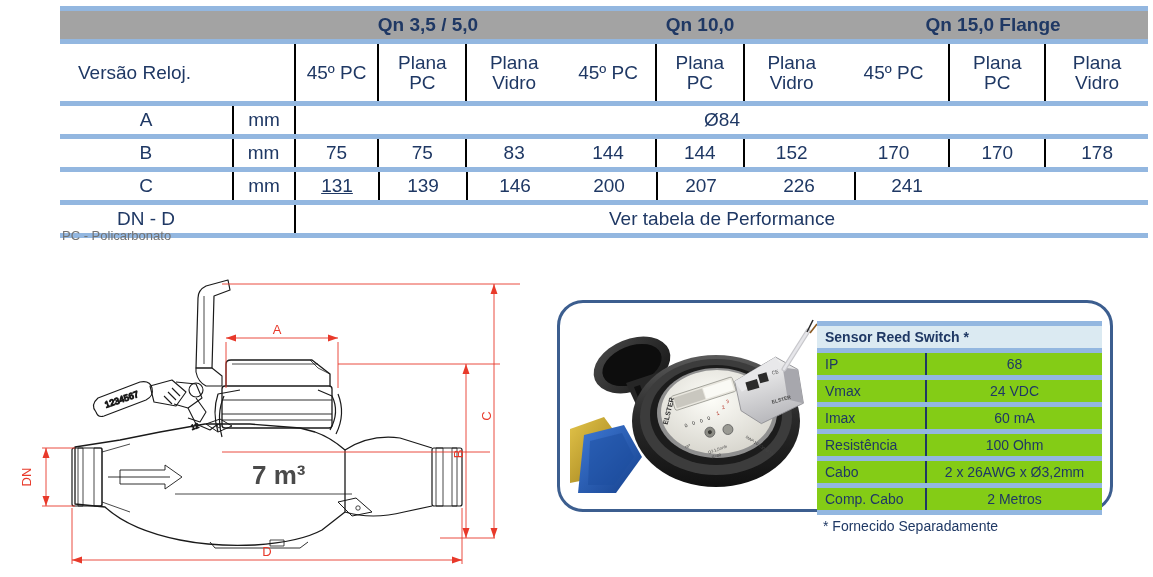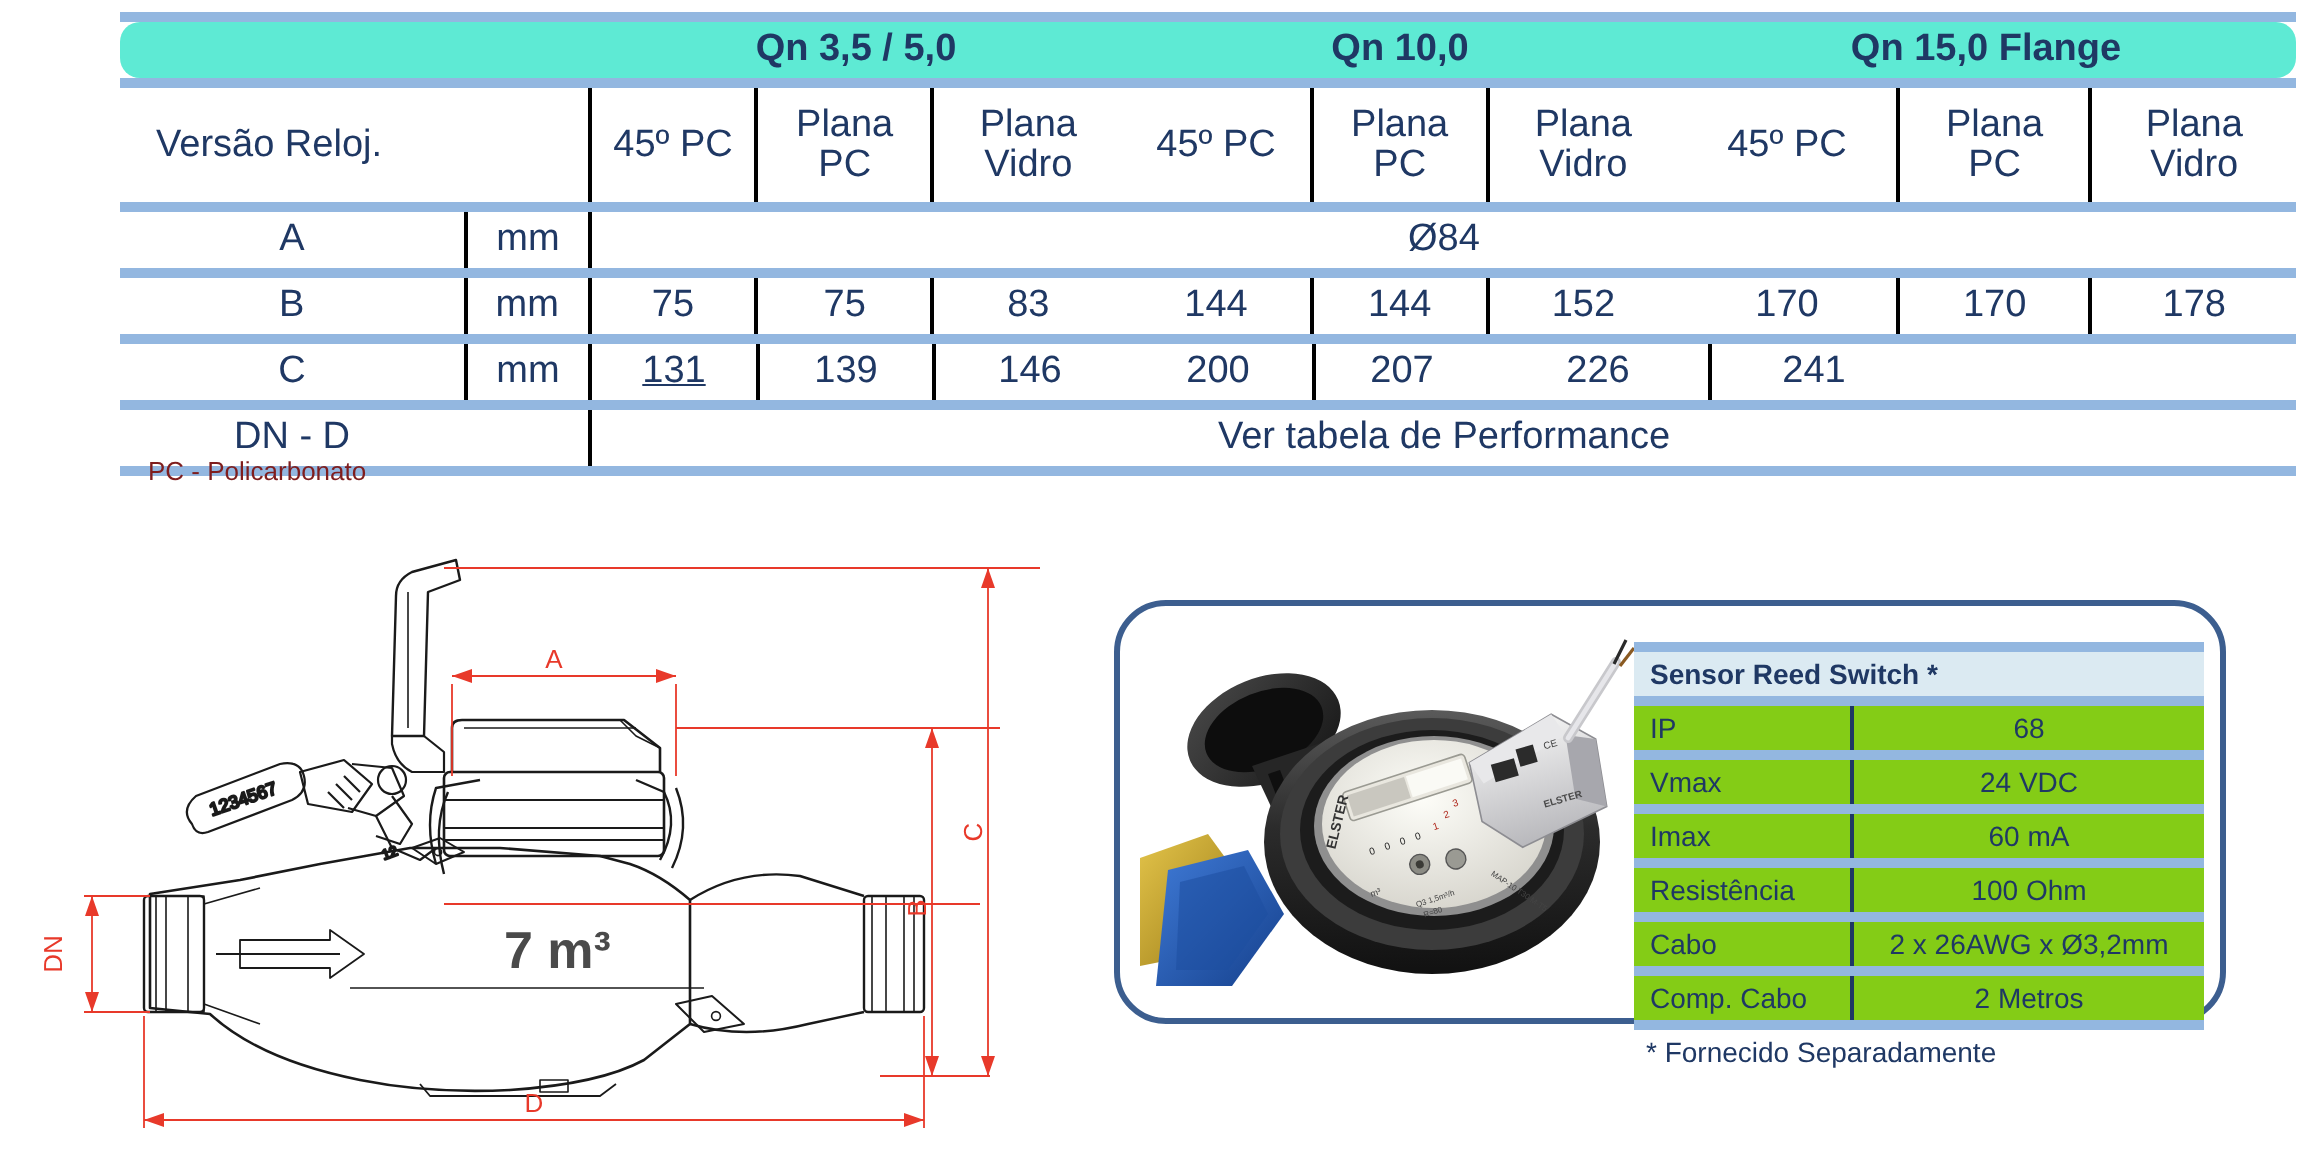--- a/index.html
+++ b/index.html
@@ -12,21 +12,21 @@
     overflow:hidden;
   }
 
   
   #dim-table{
     position:absolute;left:60px;top:6px;width:1088px;
   }
   .sep{background:#93b7e0;height:5px;width:100%;}
 
   .grp-row{
-    display:flex;background:#5eead4;height:28px;align-items:center;border-radius:10px;
+    display:flex;background:#a3a3a3;height:28px;align-items:center;
   }
   .grp-spacer{width:0px;}
   .grp-cell{
     text-align:center;font-size:19px;font-weight:bold;color:#1f3864;
     letter-spacing:0px;
   }
 
   .row{display:flex;align-items:stretch;background:#ffffff;}
   .cell{
     display:flex;align-items:center;justify-content:center;
@@ -40,22 +40,22 @@
   .two-line{flex-direction:column;justify-content:center;}
 
   
   .c-ver{width:172px;}
   .c-unit{width:62px;}
 
   .span-all{flex:1;display:flex;align-items:center;justify-content:center;
     font-size:19px;color:#1f3864;}
 
   .footnote{
-    position:absolute;left:74px;top:228px;
-    font-size:13px;color:#7f1d1d;
+    position:absolute;left:62px;top:228px;
+    font-size:13px;color:#737373;
   }
 
   
   #drawing{
     position:absolute;left:0px;top:272px;width:540px;height:305px;
   }
   #drawing svg{display:block;}
 
   
   #photo-panel{

